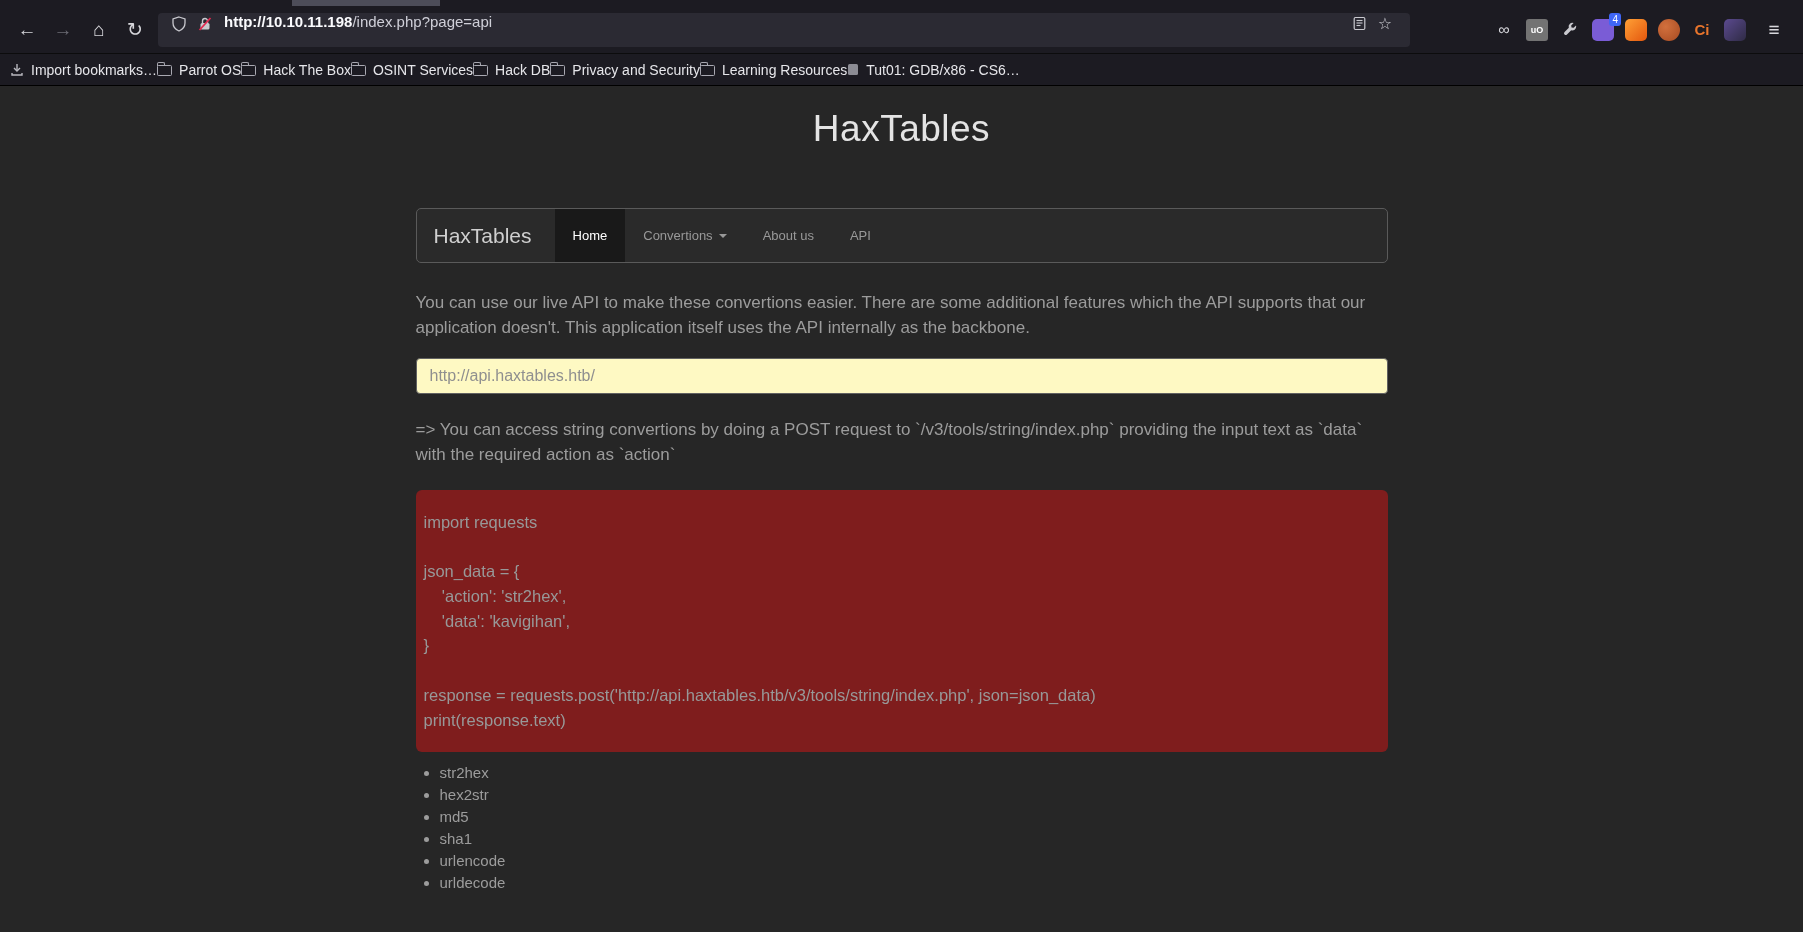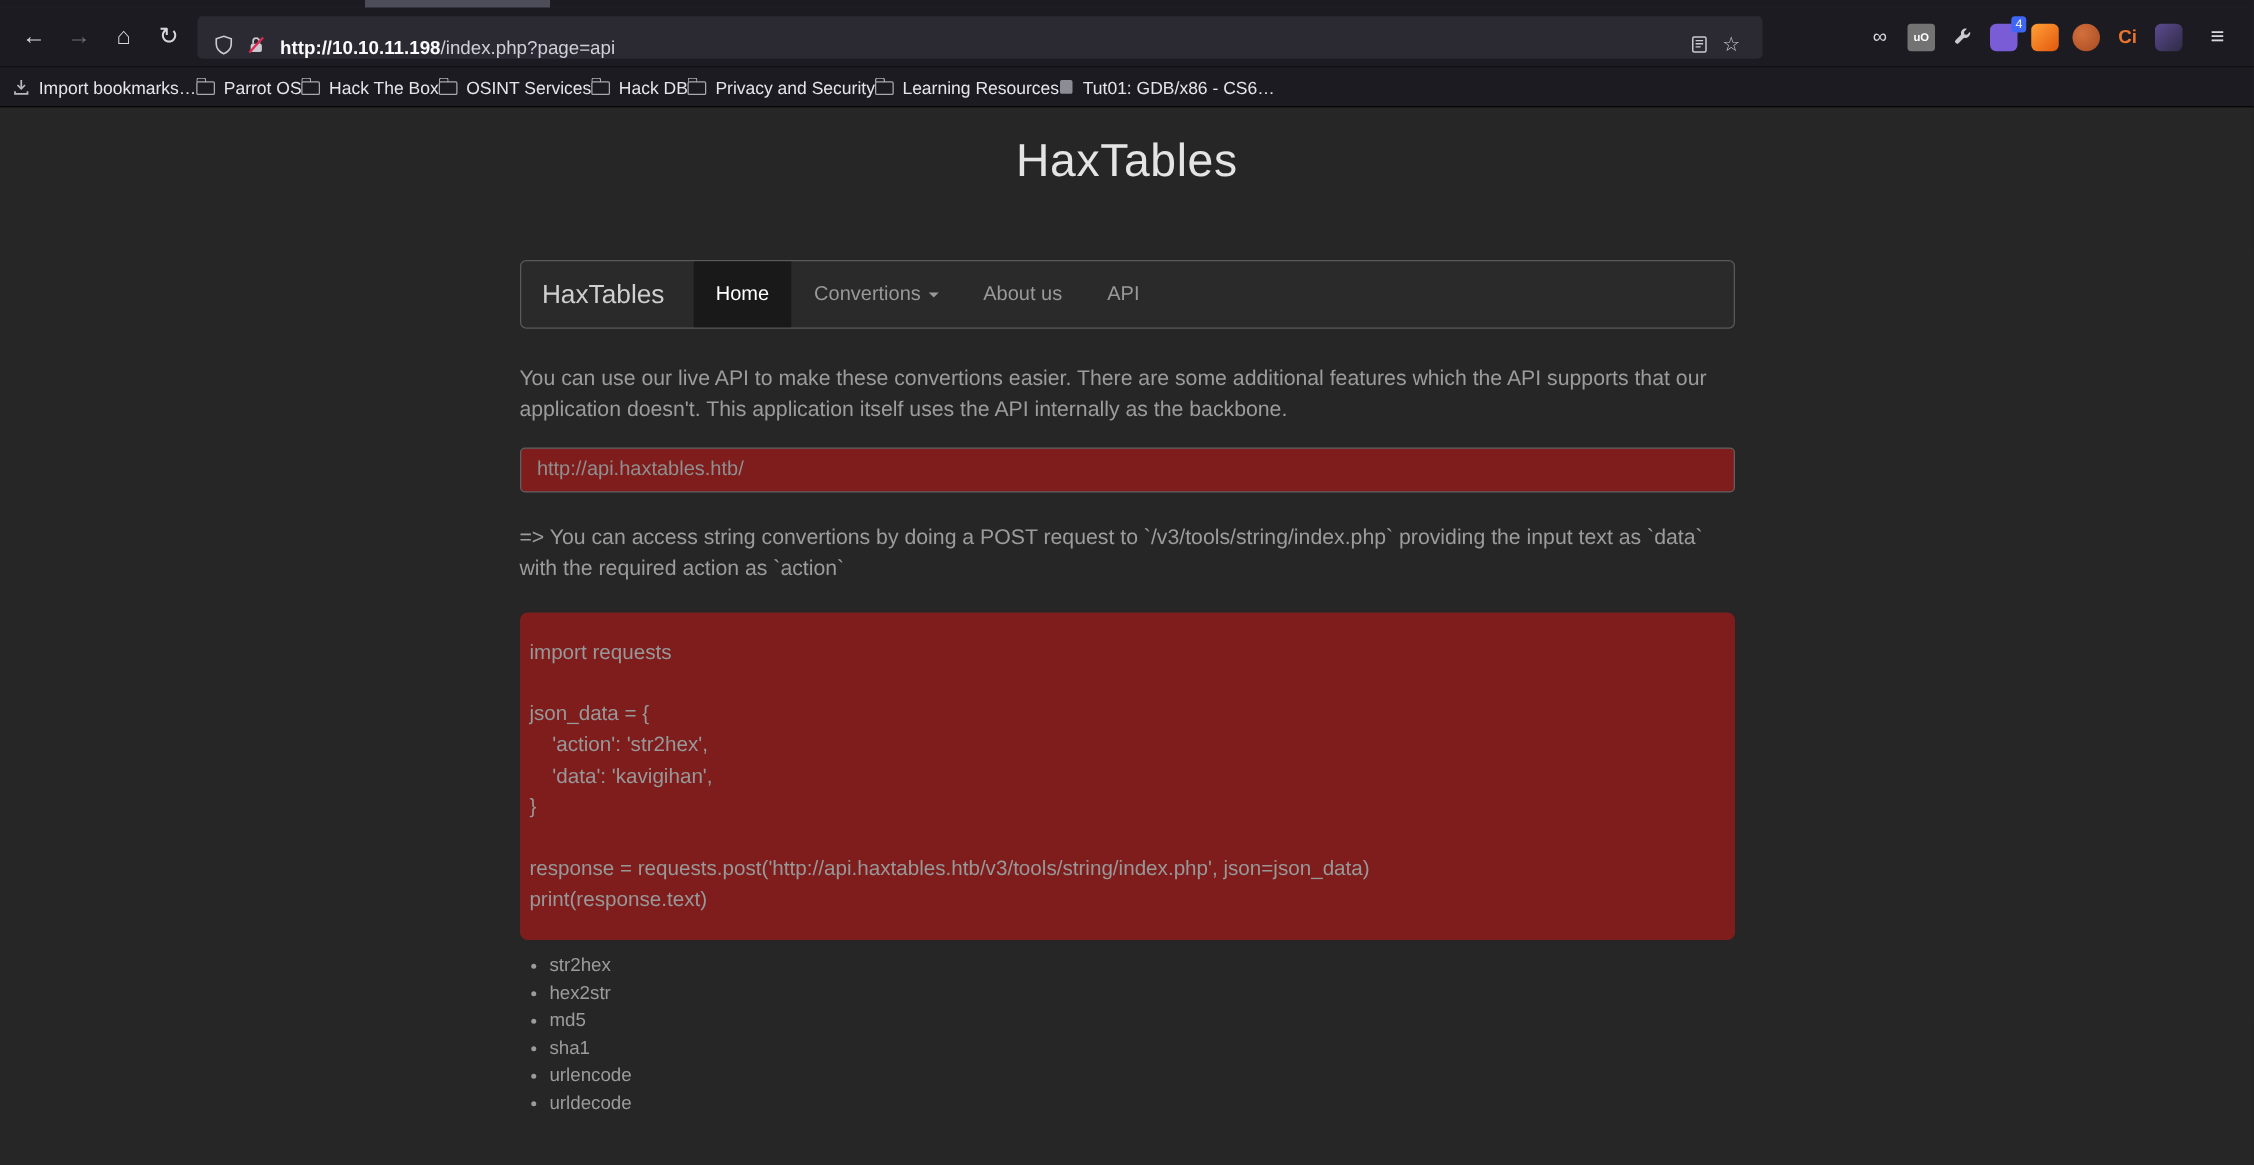--- a/index.html
+++ b/index.html
@@ -5,21 +5,21 @@
   * { margin:0; padding:0; box-sizing:border-box; }
   html,body { width:1803px; height:932px; }
   body { font-family:"Liberation Sans","DejaVu Sans",sans-serif; background:#262626; overflow:hidden; }
 
   
   .tabstrip { height:6px; background:#1c1b22; position:relative; }
   .tab-edge { position:absolute; left:292px; width:148px; height:6px; background:#4d4d59; }
   .toolbar { height:48px; background:#1c1b22; display:flex; align-items:center; padding:0 10px; border-bottom:1px solid #0c0c0d; }
   .tbtn { width:34px; height:34px; background:transparent; border:none; color:#d7d7dc; font-size:19px; display:flex; align-items:center; justify-content:center; border-radius:4px; margin-right:2px; font-family:inherit; cursor:pointer; }
   .tbtn.dim { color:#6c6c75; }
-  .urlbar { width:1252px; height:34px; background:#2b2a33; border-radius:4px; display:flex; align-items:flex-end; padding:0 10px; margin-left:4px; cursor:text; }
+  .urlbar { width:1252px; height:34px; background:#2b2a33; border-radius:4px; display:flex; align-items:flex-start; padding:0 10px; margin-left:4px; cursor:text; }
   .ic { display:flex; align-items:center; justify-content:center; width:22px; height:22px; margin-right:4px; color:#c9c9cf; font-size:16px; flex:0 0 auto; }
   .url { flex:1 1 auto; font-size:15px; margin-left:4px; white-space:nowrap; overflow:hidden; }
   .host { color:#fbfbfe; font-weight:700; }
   .path { color:#cfcfd8; }
   .extensions { margin-left:auto; display:flex; align-items:center; gap:11px; }
   .ext { width:22px; height:22px; display:flex; align-items:center; justify-content:center; font-size:16px; color:#d7d7dc; position:relative; cursor:pointer; }
   .ext.ublock { background:#737373; color:#fff; font-size:9px; font-weight:700; border-radius:3px; }
   .ext.puzzle { background:#7a5cd6; border-radius:5px; }
   .badge { position:absolute; top:-6px; right:-7px; background:#3f66f5; color:#fff; font-size:10px; line-height:13px; padding:0 3px; border-radius:3px; }
   .ext.fox { background:linear-gradient(135deg,#ffa036,#e3570e); border-radius:5px; }
@@ -32,25 +32,25 @@
   .folder-ic { width:15px; height:11px; border:1px solid #a9a9b2; border-radius:1.5px; position:relative; margin-top:2px; flex:0 0 auto; }
   .folder-ic::before { content:""; position:absolute; top:-4px; left:-1px; width:6px; height:3px; border:1px solid #a9a9b2; border-bottom:none; border-radius:2px 2px 0 0; }
   .bm-svg { display:flex; align-items:center; flex:0 0 auto; }
 
   
   .page { height:844px; background:#262626; overflow:hidden; }
   .page-title { text-align:center; color:#e4e4e4; font-size:37px; font-weight:500; padding-top:22px; letter-spacing:0.5px; }
   .container { width:972px; margin:0 auto; }
   .navbar { margin-top:58px; height:55px; border:1px solid #5a5a5a; border-radius:5px; background:#2a2a2a; display:flex; align-items:stretch; overflow:hidden; }
   .brand { display:flex; align-items:center; padding:0 17px 0 17px; margin-right:6px; font-size:21px; color:#cfcfcf; text-decoration:none; cursor:pointer; }
-  .nav-item { display:flex; align-items:center; padding:0 18px; font-size:16px; color:#999; text-decoration:none; cursor:pointer; }
+  .nav-item { display:flex; align-items:center; padding:0 18px; font-size:13px; color:#999; text-decoration:none; cursor:pointer; }
   .nav-item.active { background:#191919; color:#fff; }
   .caret { width:0; height:0; border-left:4px solid transparent; border-right:4px solid transparent; border-top:4px solid #999; margin-left:6px; }
   .intro { margin-top:28px; font-size:17px; line-height:1.45; color:#9c9c9c; }
-  .well { margin-top:18px; background:#7f1d1d; border:1px solid #616161; border-radius:4px; padding:8px 13px; font-size:16px; color:#8f8f8f; }
+  .well { margin-top:18px; background:#fef9c3; border:1px solid #616161; border-radius:4px; padding:8px 13px; font-size:16px; color:#8f8f8f; }
   .note { margin-top:24px; font-size:17px; line-height:1.45; color:#9c9c9c; }
   .code { margin-top:22px; background:#7f1d1d; border-radius:6px; padding:20px 8px; font-size:16.5px; line-height:1.5; color:#989898; font-family:inherit; white-space:pre-wrap; }
   .actions-intro { margin-top:30px; font-size:15px; color:#9c9c9c; }
   .actions { margin-top:12px; padding-left:24px; font-size:15px; color:#9c9c9c; }
   .actions li { margin-bottom:5px; }
 </style>
 </head>
 <body>
 
 <div class="window">

